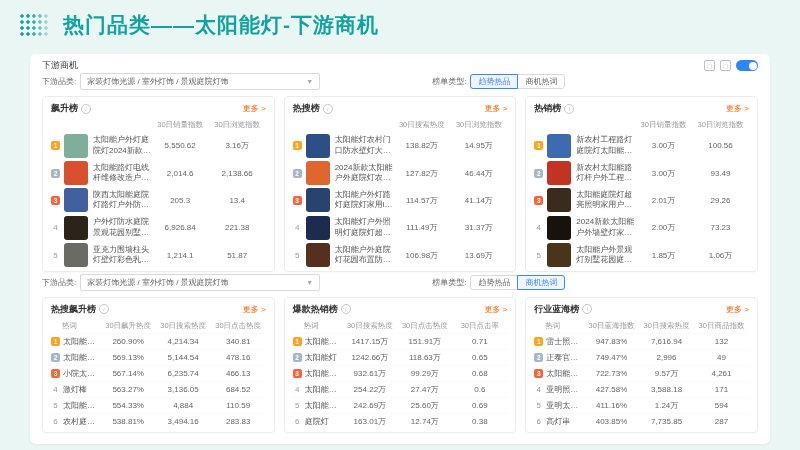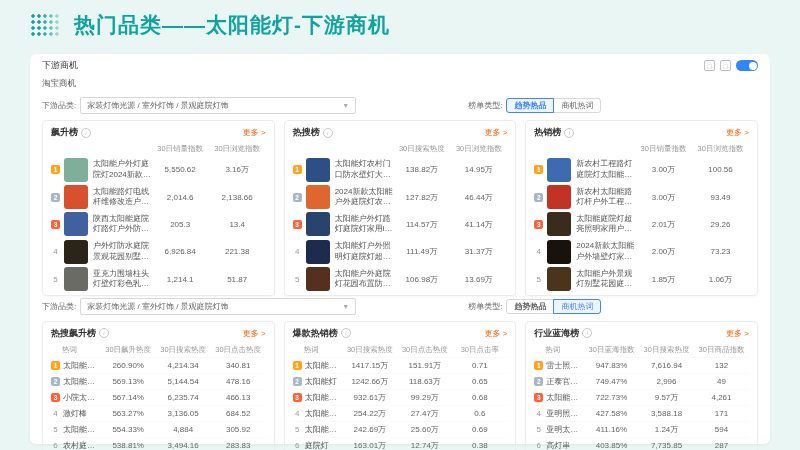--- a/index.html
+++ b/index.html
@@ -2,21 +2,21 @@
 <html><head>
 <meta charset="utf-8">
 <style>
   html,body{margin:0;padding:0;}
   body{
     width:800px;height:450px;position:relative;overflow:hidden;
     background:#e9f6f3;font-family:"Liberation Sans",sans-serif;
     -webkit-font-smoothing:antialiased;
   }
   
-  .header{height:50px;display:flex;align-items:center;padding:0 18px 0 30px;}
+  .header{height:50px;display:flex;align-items:center;padding:0 18px 0 19px;}
   .dots{
     width:30px;height:24px;margin-right:14px;
     background-image:radial-gradient(#14a09d 1.5px, transparent 1.8px);
     background-size:6px 6px;
     -webkit-mask-image:linear-gradient(to right,#000 35%,rgba(0,0,0,.25));
     mask-image:linear-gradient(to right,#000 35%,rgba(0,0,0,.25));
   }
   .title{font-size:21px;font-weight:bold;color:#10a39f;letter-spacing:1px;}
   .brand{margin-left:auto;color:#f23c0e;font-size:15px;font-weight:bold;align-self:flex-start;margin-top:9px;}
   
@@ -30,31 +30,31 @@
   .win-controls{margin-left:auto;display:flex;gap:5px;align-items:center;}
   .win-icon{width:9px;height:9px;border:1px solid #bfbfbf;border-radius:2px;font-size:6px;color:#bfbfbf;display:flex;align-items:center;justify-content:center;background:#fff;}
   .toggle{width:22px;height:11px;border-radius:6px;background:#2f86ff;position:relative;}
   .toggle::after{content:'';position:absolute;right:1.5px;top:1.5px;width:8px;height:8px;border-radius:50%;background:#fff;}
   .subtab{font-size:8.5px;color:#555;margin:5px 0 7px;}
   
   .filter-row{display:flex;align-items:center;font-size:8px;color:#666;margin-bottom:6px;}
   .filter-row.second{margin-top:2px;}
   .filter-label{margin-right:4px;flex:none;}
   .select{
-    width:276px;height:17px;border:1px solid #d9d9d9;border-radius:2px;background:#fff;
+    width:240px;height:17px;border:1px solid #d9d9d9;border-radius:2px;background:#fff;
     display:flex;align-items:center;justify-content:space-between;padding:0 6px;color:#666;box-sizing:border-box;
   }
   .chev{color:#aaa;font-size:7px;}
   .type-group{display:flex;align-items:center;margin-left:112px;}
   .type-label{margin-right:4px;}
   .pill{
     height:15px;padding:0 7px;display:flex;align-items:center;border:1px solid #d9d9d9;
     font-size:8px;color:#666;background:#fff;box-sizing:border-box;
   }
-  .pill.first{border-radius:3px 0 0 3px;font-weight:bold;}
+  .pill.first{border-radius:3px 0 0 3px;}
   .pill.last{border-radius:0 3px 3px 0;margin-left:-1px;}
   .pill.active{border-color:#3f85ff;color:#3f85ff;background:#eef5ff;position:relative;z-index:1;}
   
   .boards{display:flex;gap:9px;}
   .board{
     flex:1;min-width:0;border:1px solid #ececec;border-radius:4px;
     padding:5px 8px 2px;box-shadow:0 1px 2px rgba(0,0,0,.03);box-sizing:border-box;
   }
   .board-head{display:flex;align-items:center;}
   .board-title{font-size:9px;font-weight:bold;color:#333;}
@@ -93,21 +93,20 @@
 
   <div class="panel-top">
     <span class="tab">下游商机</span>
     <div class="win-controls">
       <span class="win-icon">▢</span>
       <span class="win-icon">▢</span>
       <span class="toggle"></span>
     </div>
   </div>
 
-  <div class="subtab">淘宝商机</div>
 
   <div class="filter-row">
     <span class="filter-label">下游品类:</span>
     <div class="select">
       <span>家装灯饰光源 / 室外灯饰 / 景观庭院灯饰</span>
       <span class="chev">▼</span>
     </div>
     <div class="type-group">
       <span class="type-label">榜单类型:</span>
       <span class="pill first active">趋势热品</span>
@@ -312,21 +311,21 @@
         <span class="kname">激灯棒</span>
         <span class="kv">563.27%</span>
         <span class="kv">3,136.05</span>
         <span class="kv">684.52</span>
       </div>
       <div class="krow">
         <span class="rank">5</span>
         <span class="kname">太阳能灯吸顶灯</span>
         <span class="kv">554.33%</span>
         <span class="kv">4,884</span>
-        <span class="kv">305.92</span>
+        <span class="kv">110.59</span>
       </div>
       <div class="krow">
         <span class="rank">6</span>
         <span class="kname">农村庭院照明灯</span>
         <span class="kv">538.81%</span>
         <span class="kv">3,494.16</span>
         <span class="kv">283.83</span>
       </div>
 
     </section>

